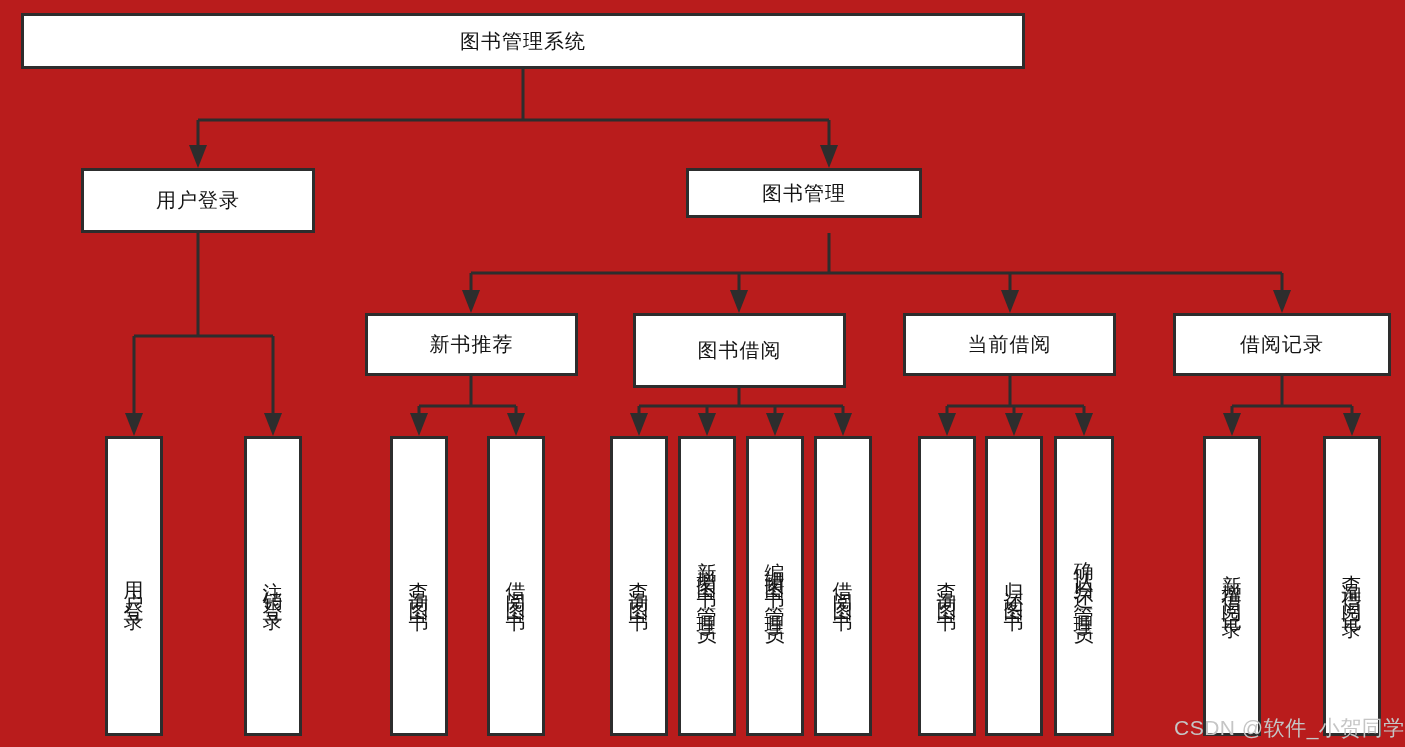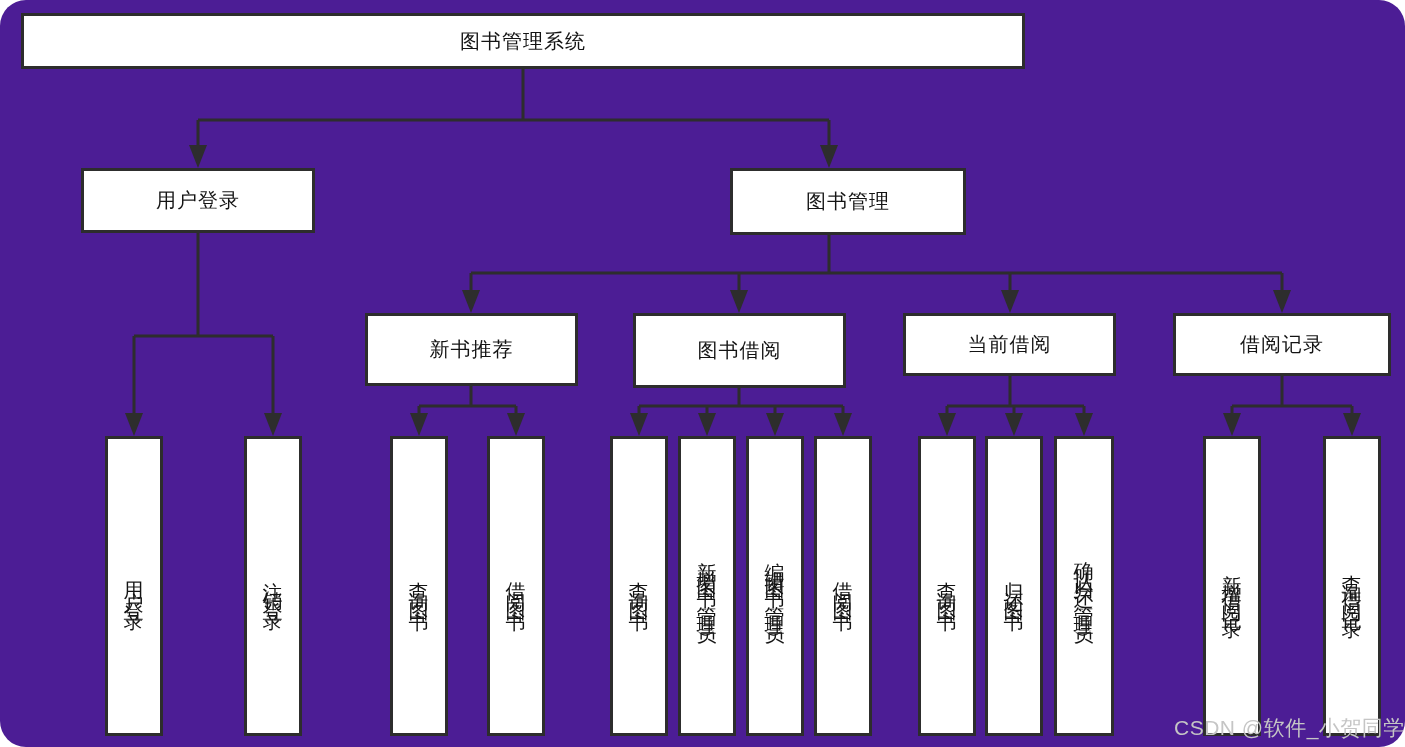--- a/index.html
+++ b/index.html
@@ -2,21 +2,21 @@
 <html><head>
 <meta charset="utf-8">
 <style>
   html, body { margin: 0; padding: 0; }
   body {
     width: 1405px; height: 747px;
     background: #ffffff;
     font-family: "Liberation Sans", sans-serif;
     overflow: hidden;
   }
-  .stage { position: relative; width: 1405px; height: 747px; background:#4c1d95;border-radius:26px; }
+  .stage { position: relative; width: 1405px; height: 747px; background:#b91c1c; }
   .wires { position: absolute; left: 0; top: 0; z-index: 1; }
   .box {
     position: absolute;
     z-index: 2;
     box-sizing: border-box;
     background: #ffffff;
     border: 3px solid #2d2d2d;
     display: flex;
     align-items: center;
     justify-content: center;
@@ -93,25 +93,25 @@
     </g>
   </svg>
 
   <div class="box" style="left:21px;top:13px;width:1004px;height:56px">
     <span class="lbl">图书管理系统</span>
   </div>
 
   <div class="box" style="left:81px;top:168px;width:234px;height:65px">
     <span class="lbl">用户登录</span>
   </div>
-  <div class="box" style="left:730px;top:168px;width:236px;height:67px">
+  <div class="box" style="left:686px;top:168px;width:236px;height:50px">
     <span class="lbl">图书管理</span>
   </div>
 
-  <div class="box" style="left:365px;top:313px;width:213px;height:73px">
+  <div class="box" style="left:365px;top:313px;width:213px;height:63px">
     <span class="lbl">新书推荐</span>
   </div>
   <div class="box" style="left:633px;top:313px;width:213px;height:75px">
     <span class="lbl">图书借阅</span>
   </div>
   <div class="box" style="left:1173px;top:313px;width:218px;height:63px">
     <span class="lbl">借阅记录</span>
   </div>
   <div class="box" style="left:903px;top:313px;width:213px;height:63px">
     <span class="lbl">当前借阅</span>

